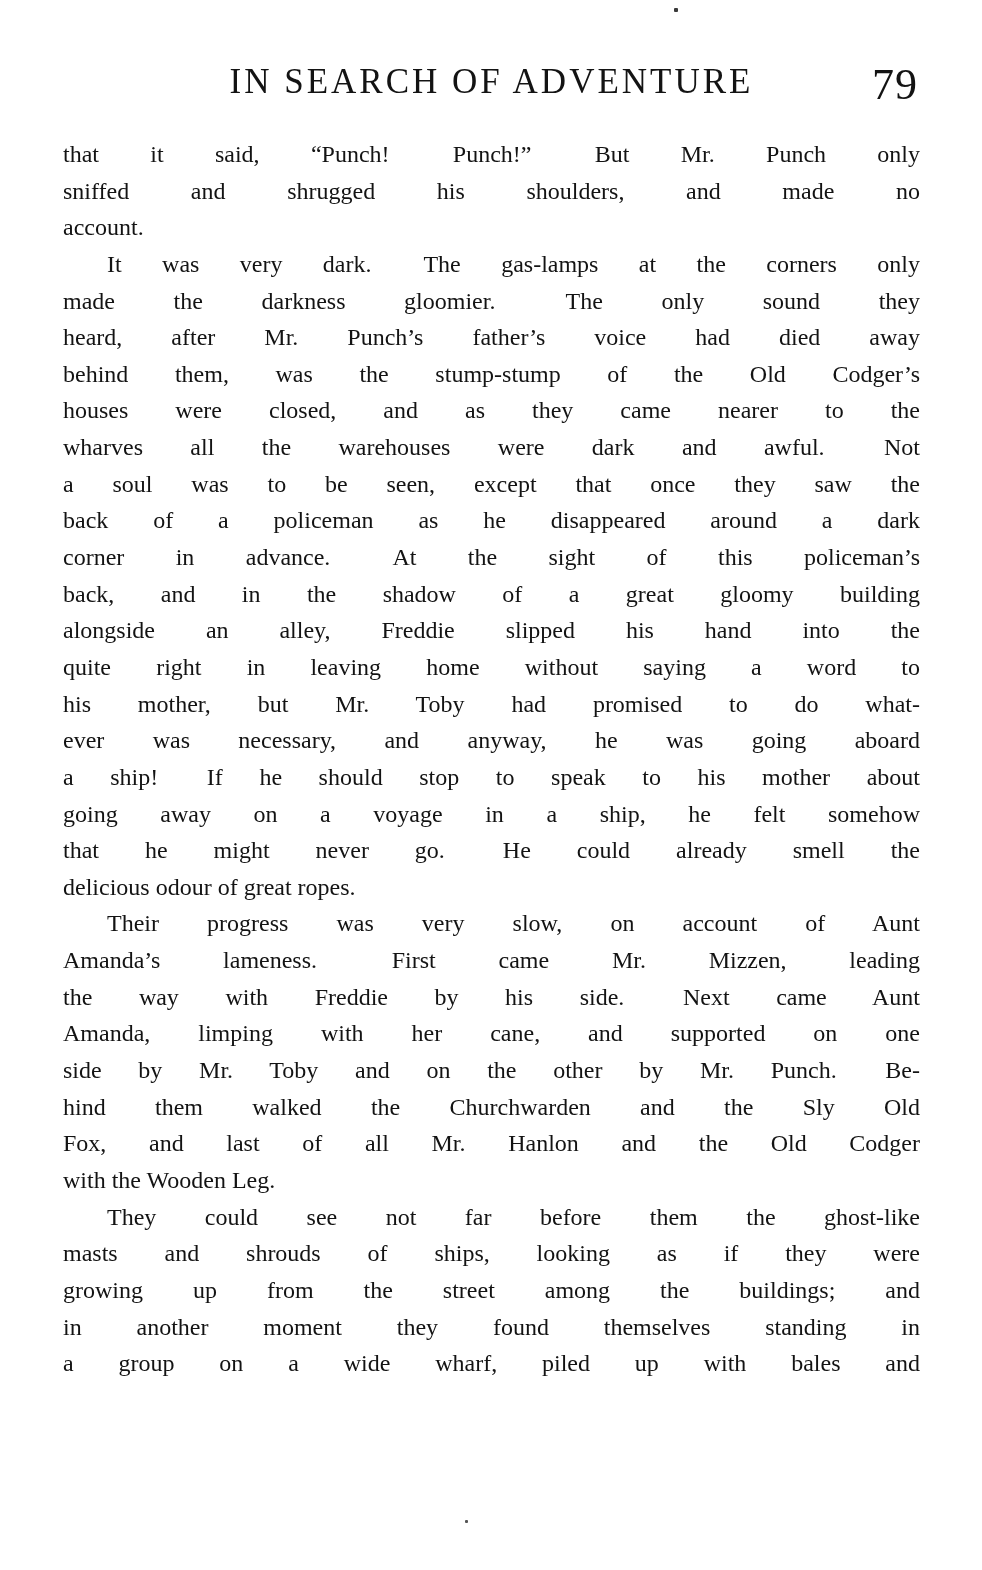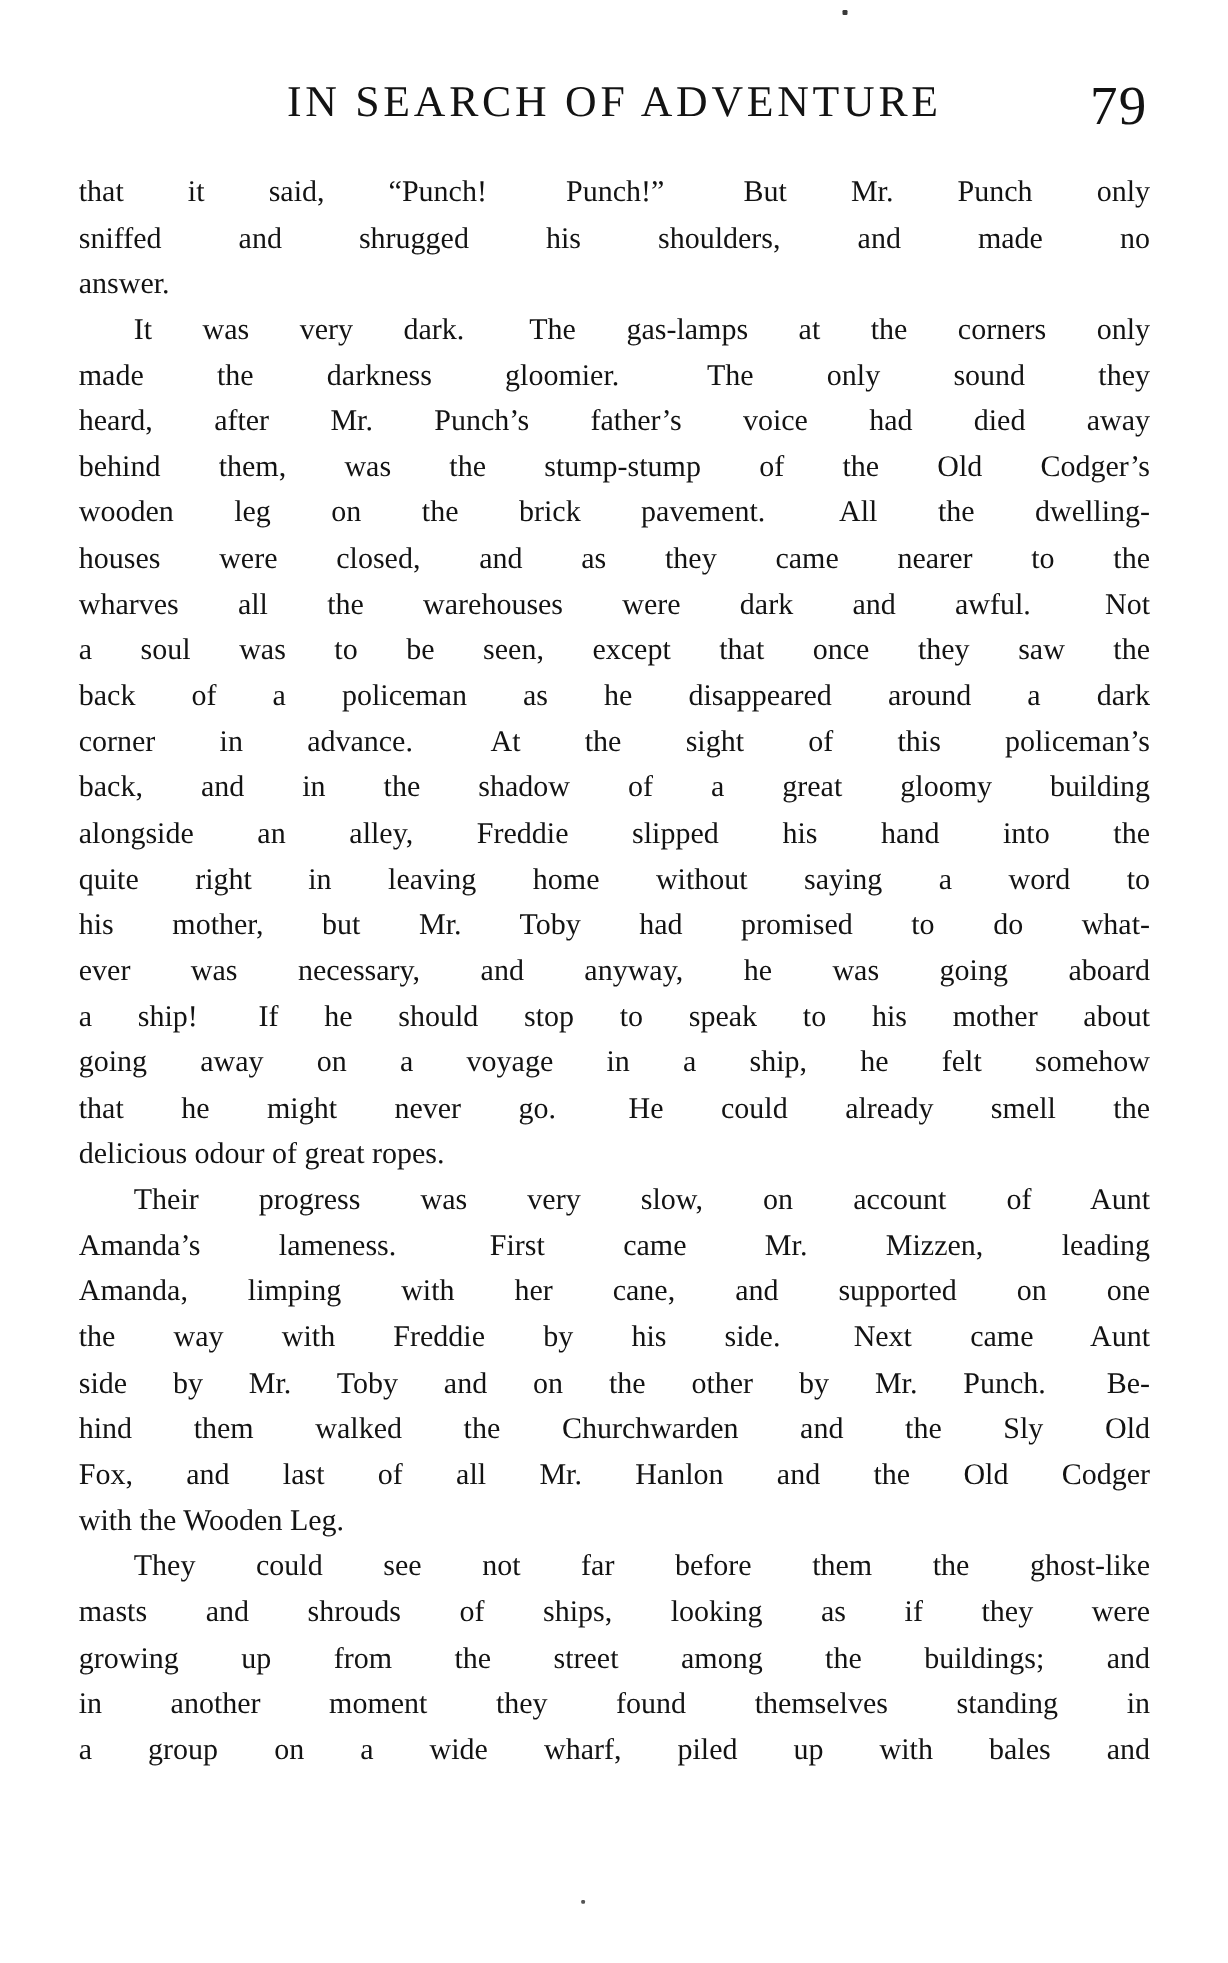--- a/index.html
+++ b/index.html
@@ -50,48 +50,47 @@
 <div class="page">
   <div class="running-header">
     <span class="header-title">IN SEARCH OF ADVENTURE</span>
     <span class="page-number">79</span>
   </div>
 
   <div class="body-text">
       <div class="paragraph">
         <div class="line">that it said, “Punch!  Punch!”  But Mr. Punch only</div>
         <div class="line">sniffed and shrugged his shoulders, and made no</div>
-        <div class="line last-left">answer.</div>
+        <div class="line last-left">account.</div>
       </div>
       <div class="paragraph">
         <div class="line indent">It was very dark.  The gas-lamps at the corners only</div>
         <div class="line">made the darkness gloomier.  The only sound they</div>
         <div class="line">heard, after Mr. Punch’s father’s voice had died away</div>
         <div class="line">behind them, was the stump-stump of the Old Codger’s</div>
-        <div class="line">wooden leg on the brick pavement.  All the dwelling-</div>
         <div class="line">houses were closed, and as they came nearer to the</div>
         <div class="line">wharves all the warehouses were dark and awful.  Not</div>
         <div class="line">a soul was to be seen, except that once they saw the</div>
         <div class="line">back of a policeman as he disappeared around a dark</div>
         <div class="line">corner in advance.  At the sight of this policeman’s</div>
         <div class="line">back, and in the shadow of a great gloomy building</div>
         <div class="line">alongside an alley, Freddie slipped his hand into the</div>
         <div class="line">quite right in leaving home without saying a word to</div>
         <div class="line">his mother, but Mr. Toby had promised to do what-</div>
         <div class="line">ever was necessary, and anyway, he was going aboard</div>
         <div class="line">a ship!  If he should stop to speak to his mother about</div>
         <div class="line">going away on a voyage in a ship, he felt somehow</div>
         <div class="line">that he might never go.  He could already smell the</div>
         <div class="line last-left">delicious odour of great ropes.</div>
       </div>
       <div class="paragraph">
         <div class="line indent">Their progress was very slow, on account of Aunt</div>
         <div class="line">Amanda’s lameness.  First came Mr. Mizzen, leading</div>
+        <div class="line">the way with Freddie by his side.  Next came Aunt</div>
         <div class="line">Amanda, limping with her cane, and supported on one</div>
-        <div class="line">the way with Freddie by his side.  Next came Aunt</div>
         <div class="line">side by Mr. Toby and on the other by Mr. Punch.  Be-</div>
         <div class="line">hind them walked the Churchwarden and the Sly Old</div>
         <div class="line">Fox, and last of all Mr. Hanlon and the Old Codger</div>
         <div class="line last-left">with the Wooden Leg.</div>
       </div>
       <div class="paragraph">
         <div class="line indent">They could see not far before them the ghost-like</div>
         <div class="line">masts and shrouds of ships, looking as if they were</div>
         <div class="line">growing up from the street among the buildings; and</div>
         <div class="line">in another moment they found themselves standing in</div>

